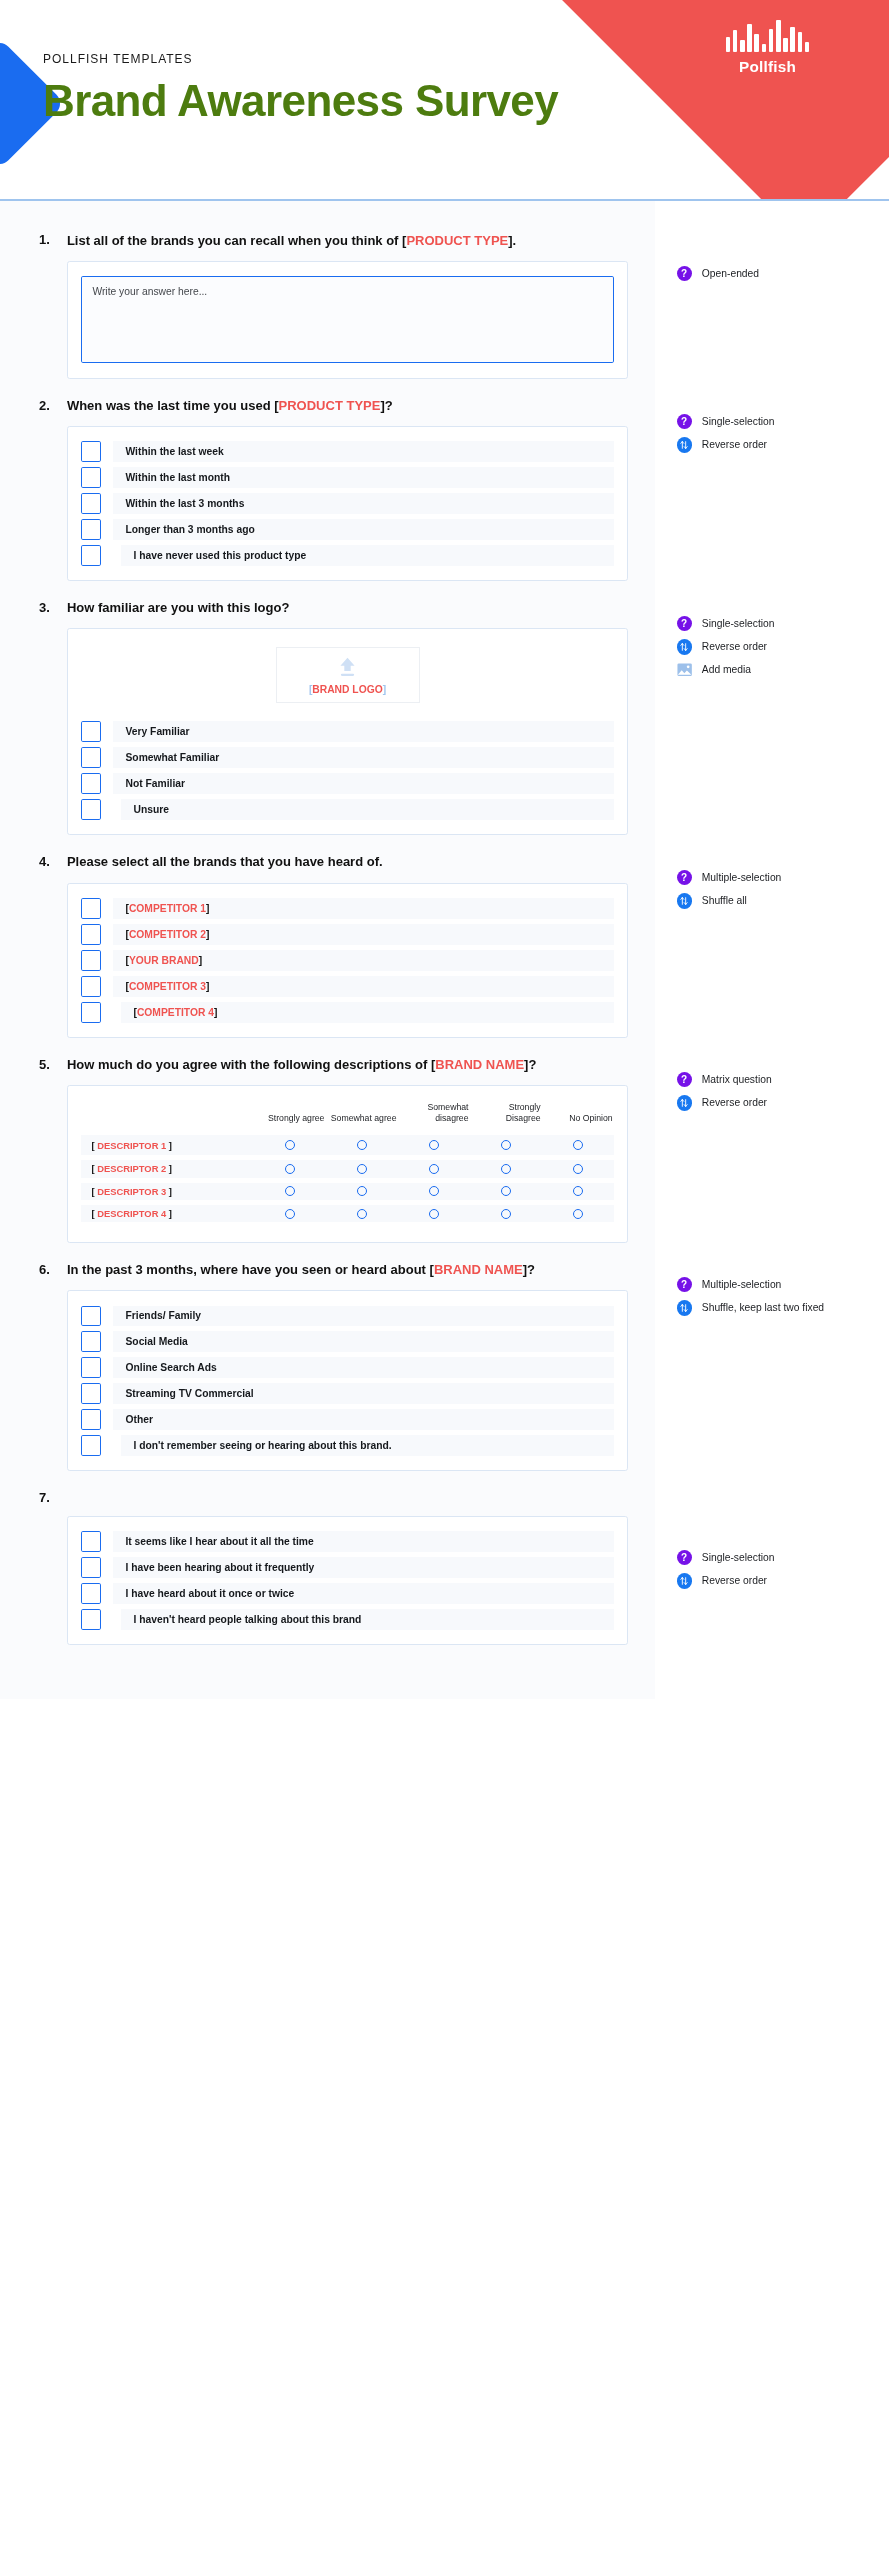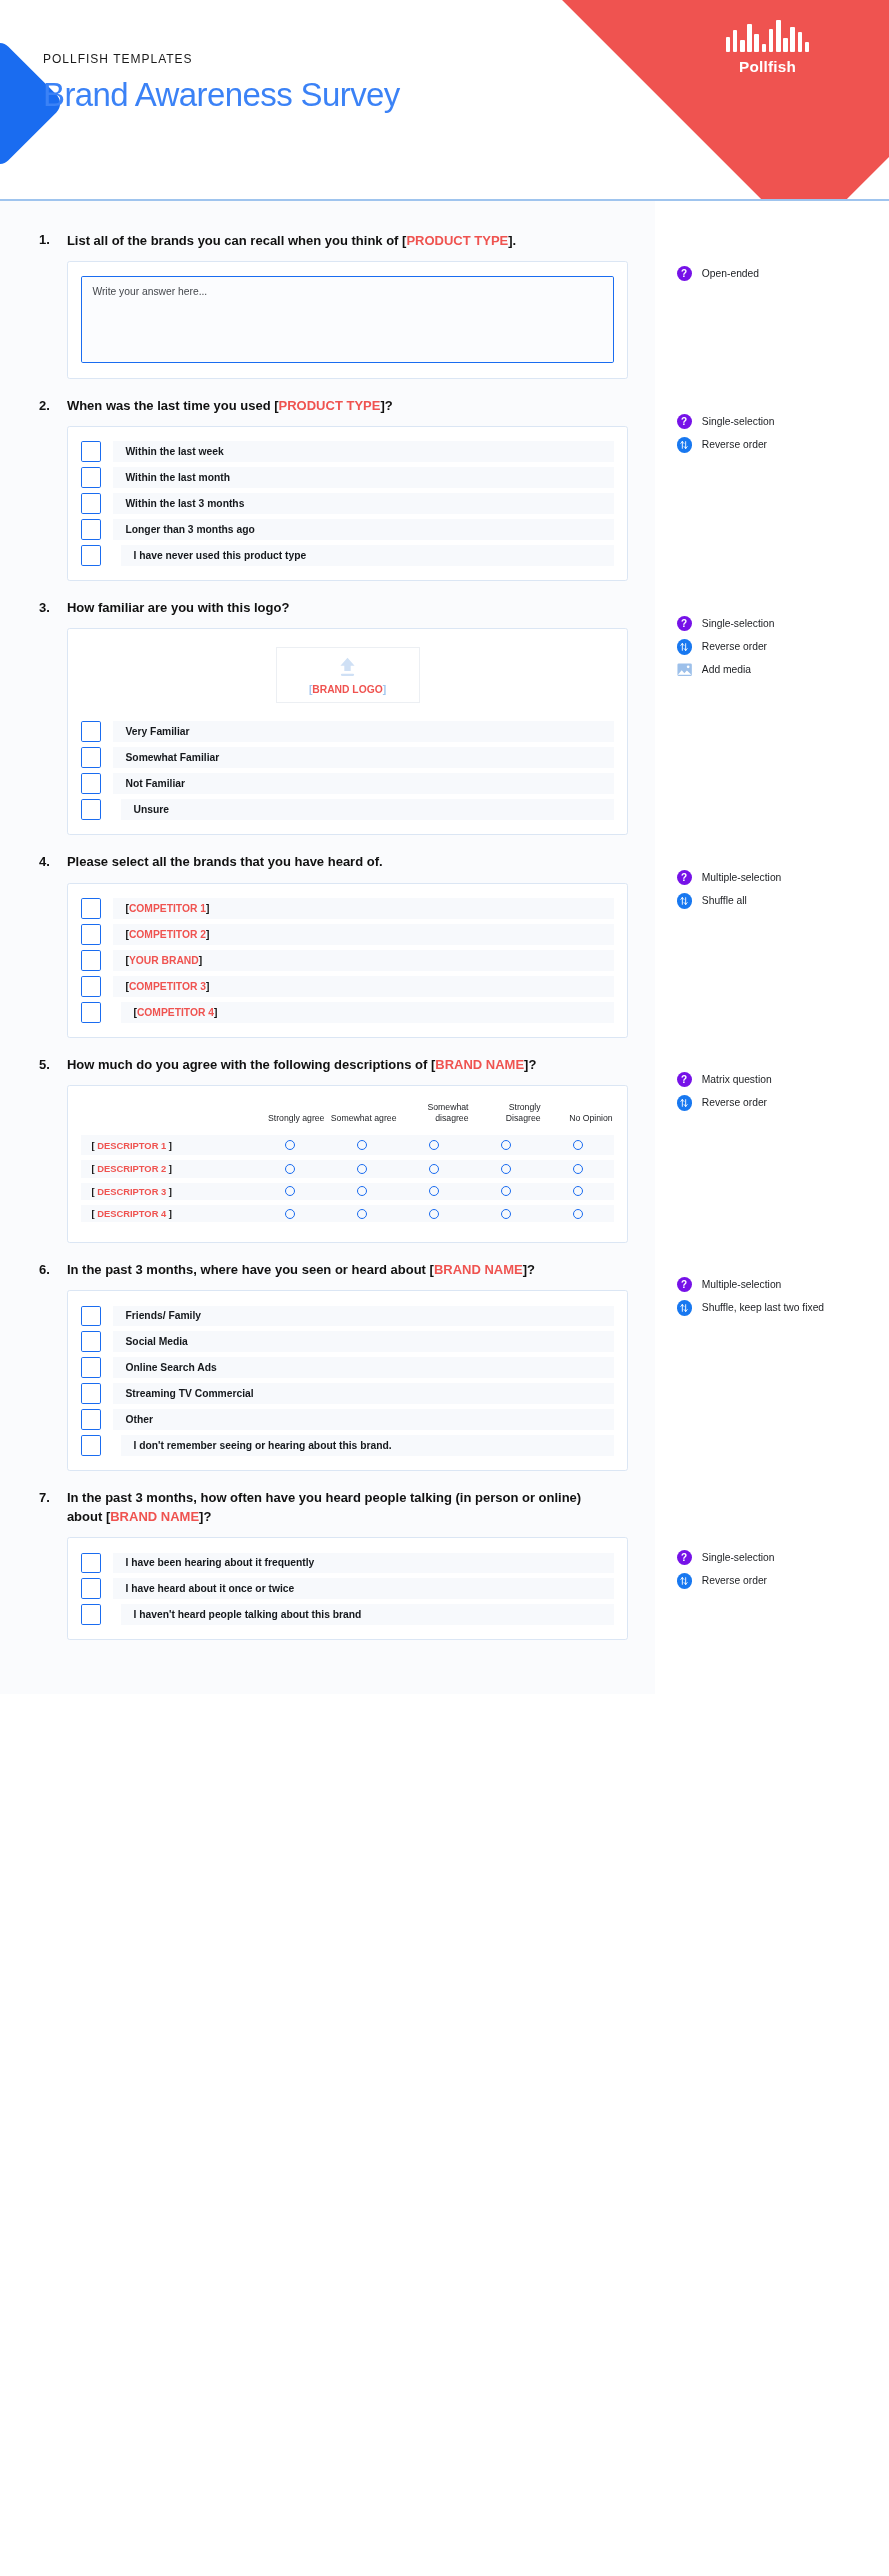--- a/index.html
+++ b/index.html
@@ -74,23 +74,23 @@
     z-index: 3;
   }
   .eyebrow {
     font-size: 12px;
     letter-spacing: 1px;
     color: #1a1a1a;
     font-weight: 400;
     margin-bottom: 11.7px;
   }
   .maintitle {
-    font-size: 33px;
-    font-weight: 400;
-    color: #3b82f6;
+    font-size: 44px;
+    font-weight: 700;
+    color: #4d7c0f;
     letter-spacing: -0.6px;
     line-height: 1.06;
   }
   .header-rule {
     position: absolute;
     left: 0; right: 0; bottom: 0;
     height: 1.8px;
     background: #9fc4ee;
   }
 
@@ -527,23 +527,28 @@
               <span class="opt-box"></span>
               <span class="opt-label">
                 <span class="">I don't remember seeing or hearing about this brand.</span>
               </span>
             </div>
           </div>
         </div>
         <div class="qblock">
           <div class="qhead">
             <div class="qnum">7.</div>
-            <div class="qtext"><span class="">In the past 3 months, how often have you heard people talking (in person or online) about </span><span class="brk">[</span><span class="ph">BRAND NAME</span><span class="brk">]?</span></div>
           </div>
           <div class="card">
+            <div class="opt-row">
+              <span class="opt-box"></span>
+              <span class="opt-label">
+                <span class="">It seems like I hear about it all the time</span>
+              </span>
+            </div>
             <div class="opt-row">
               <span class="opt-box"></span>
               <span class="opt-label">
                 <span class="">I have been hearing about it frequently</span>
               </span>
             </div>
             <div class="opt-row">
               <span class="opt-box"></span>
               <span class="opt-label">
                 <span class="">I have heard about it once or twice</span>

